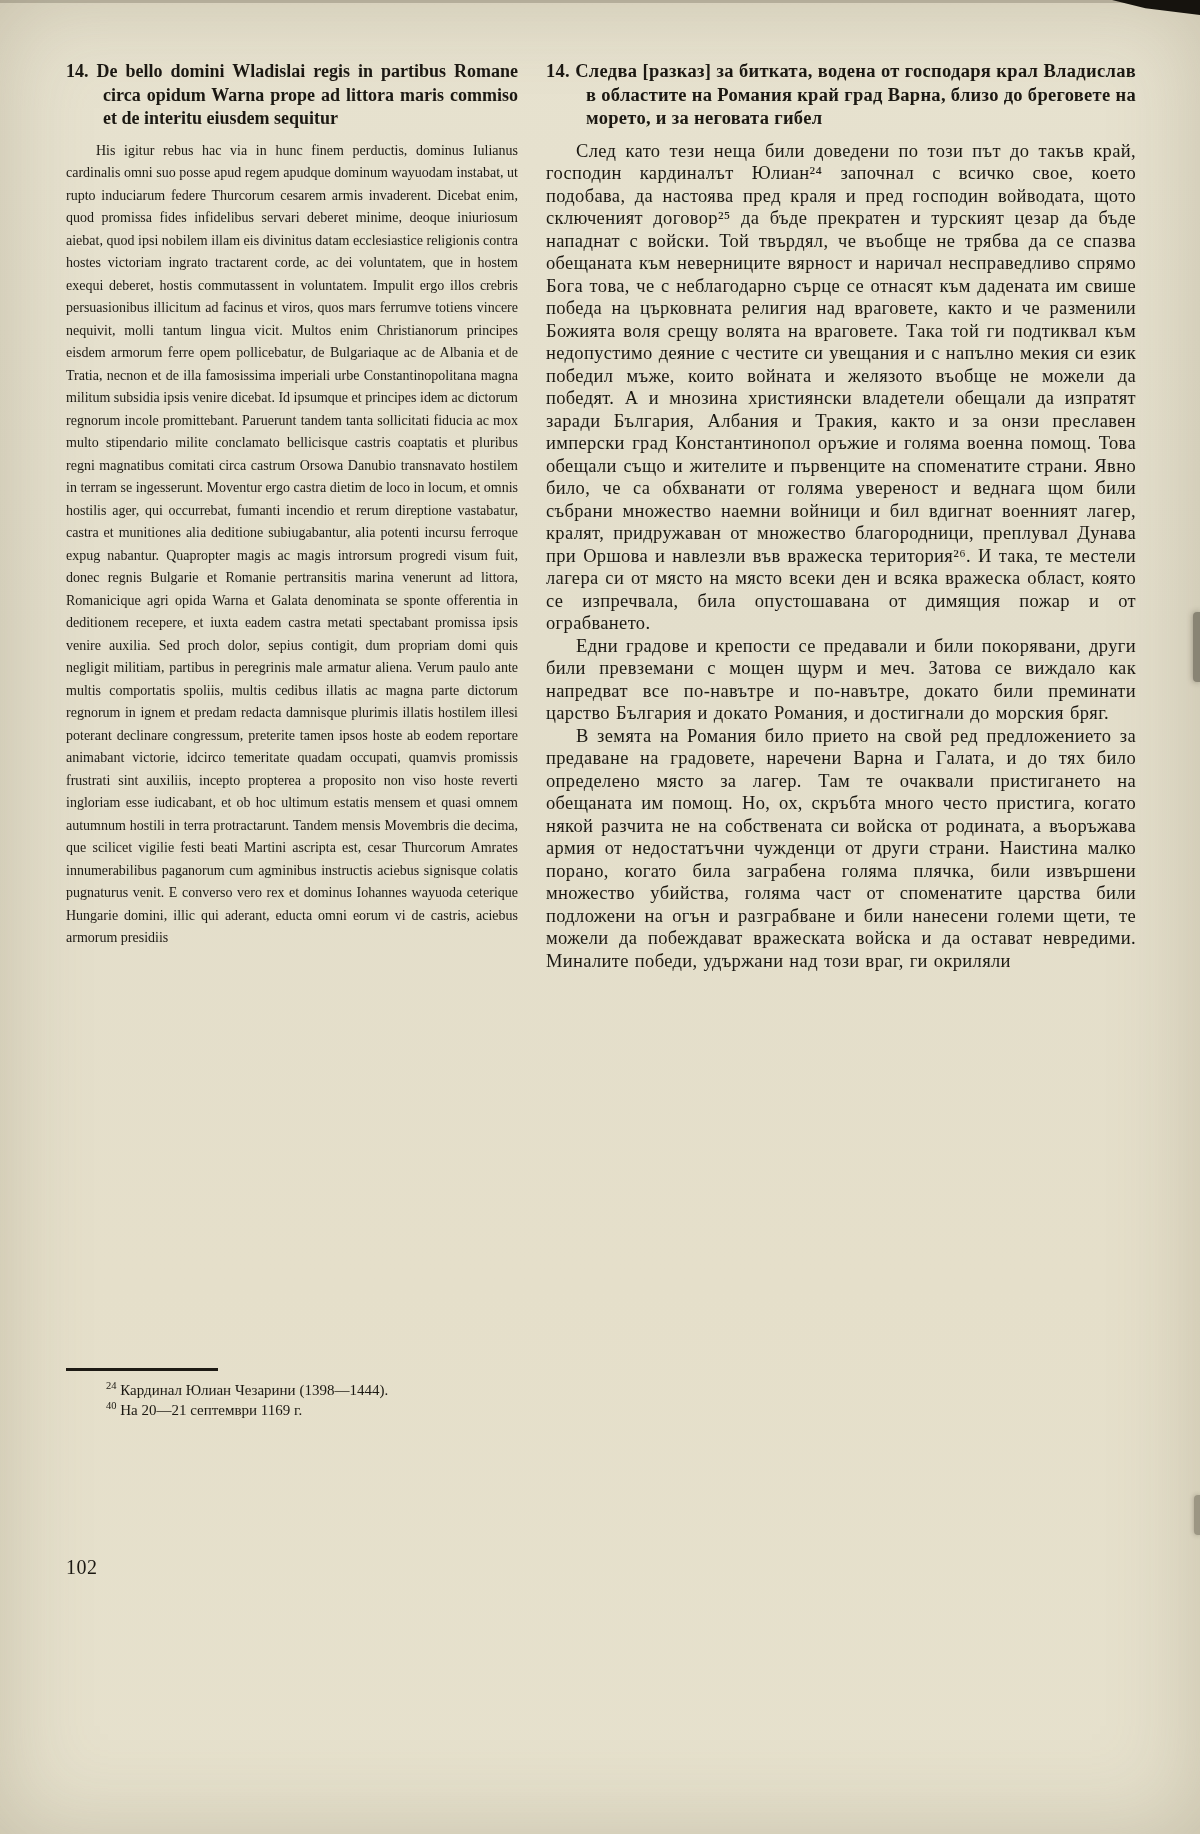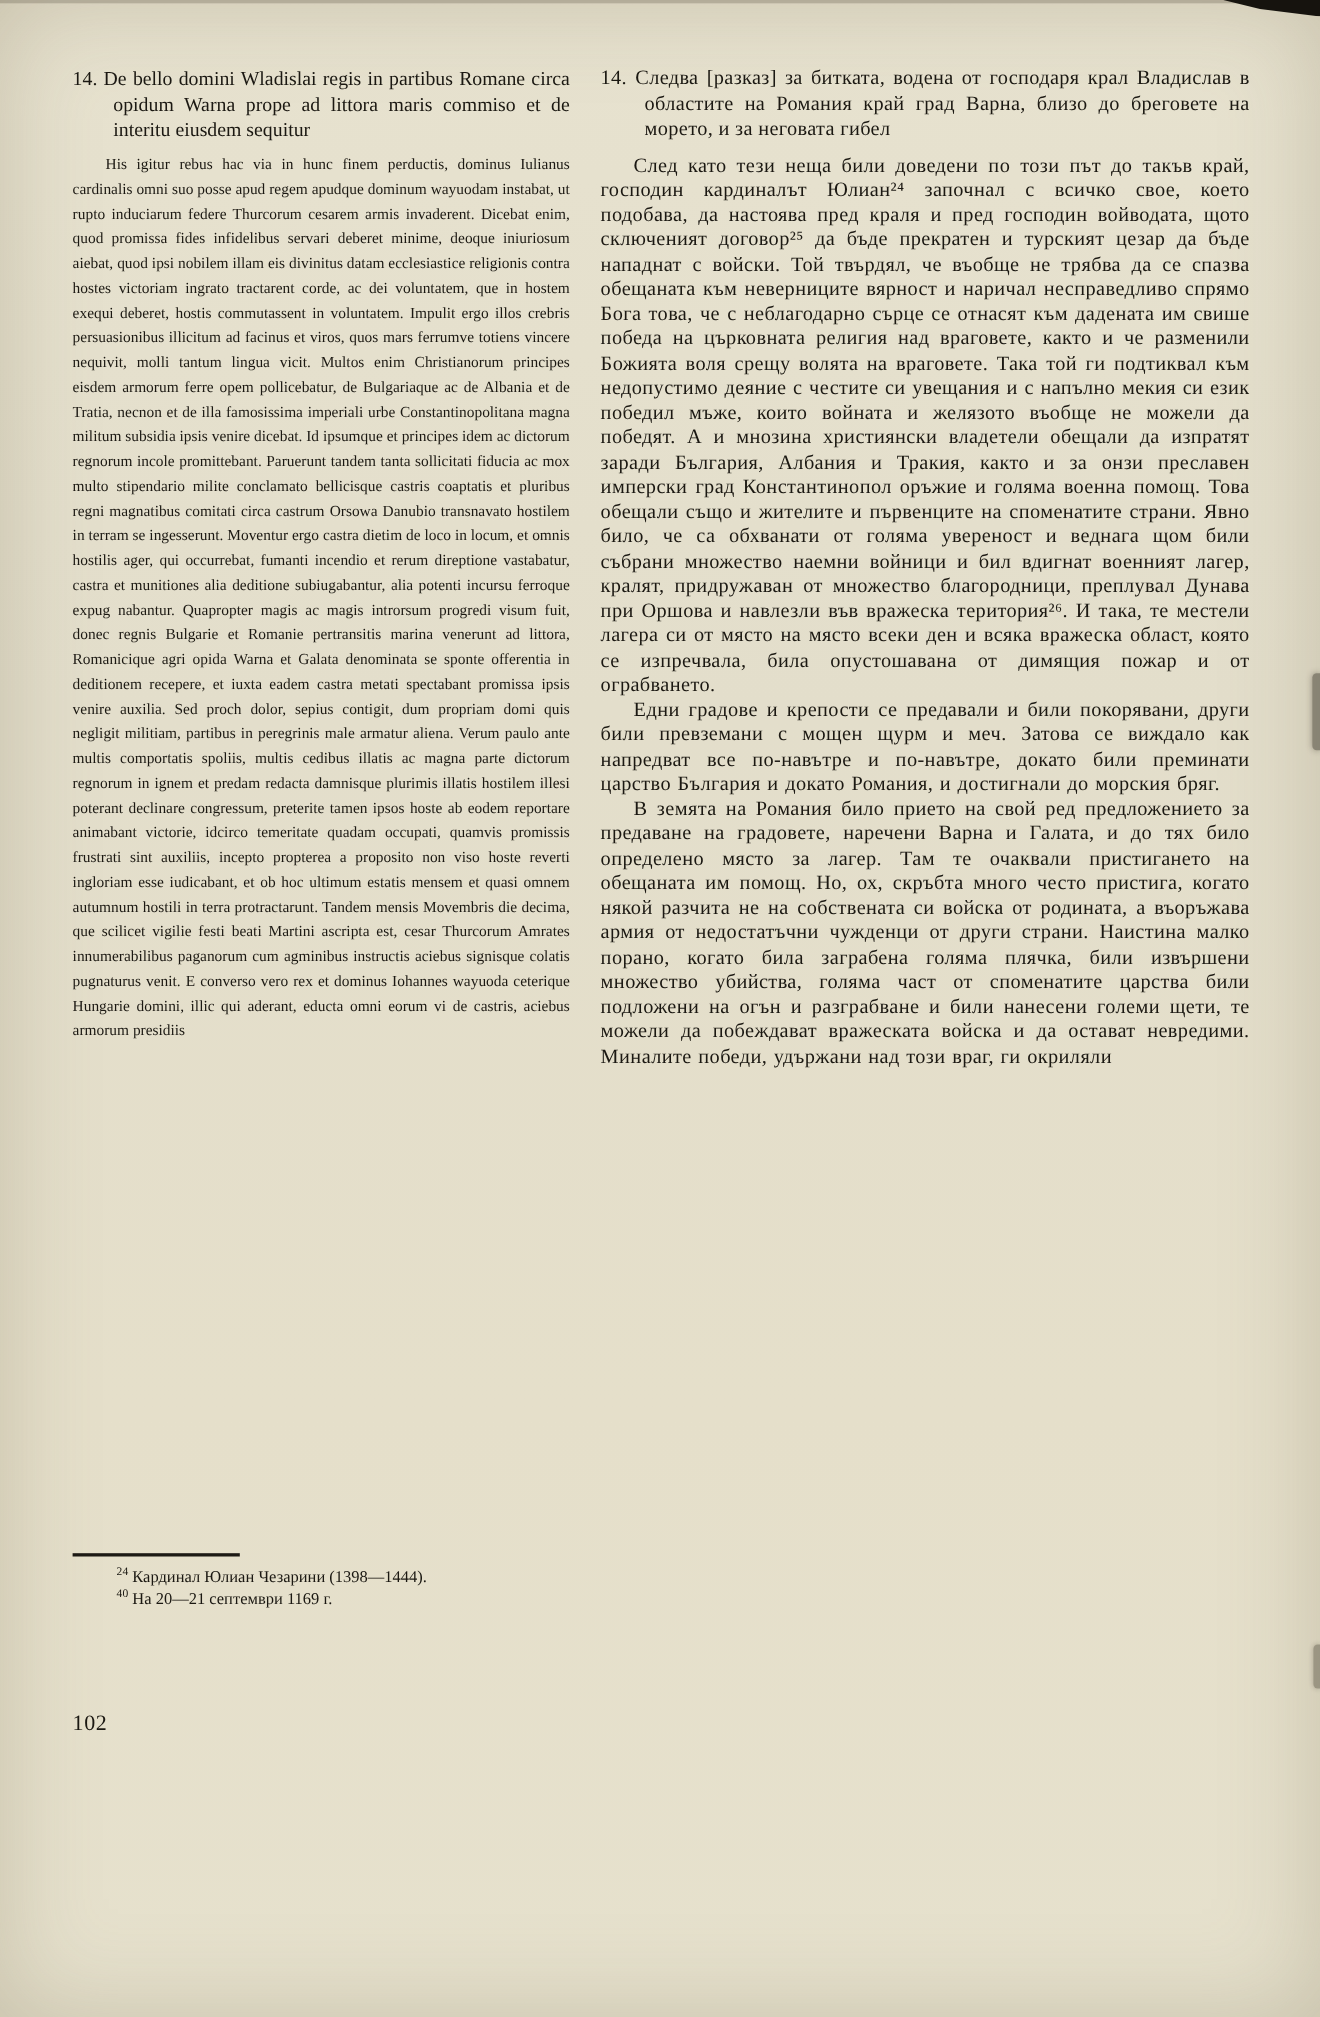--- a/index.html
+++ b/index.html
@@ -26,21 +26,21 @@
     display: flex;
     gap: 28px;
     height: 1350px;
     overflow: hidden;
   }
   .col-left  { width: 452px; flex: none; }
   .col-right { width: 590px; flex: none; }
 
   .heading {
     font-size: 18px;
-    font-weight: normal;
+    font-weight: bold;
     line-height: 23.5px;
     margin: 0 0 9px 0;
     padding-left: 37px;
     text-indent: -37px;
     text-align: justify;
   }
   .col-right .heading {
     font-size: 18.5px;
     letter-spacing: 0.3px;
     padding-left: 40px;
@@ -56,21 +56,21 @@
   .col-right .body-par {
     font-size: 18.5px;
     letter-spacing: 0.35px;
     word-spacing: 1px;
   }
 
   .footnotes {
     position: absolute;
     left: 66px;
     right: 64px;
-    top: 1412px;
+    top: 1368px;
   }
   .footnote-rule {
     width: 152px;
     height: 0;
     border-top: 3px solid #1d1a14;
     margin-bottom: 9px;
   }
   .footnote {
     font-size: 15px;
     line-height: 20px;

